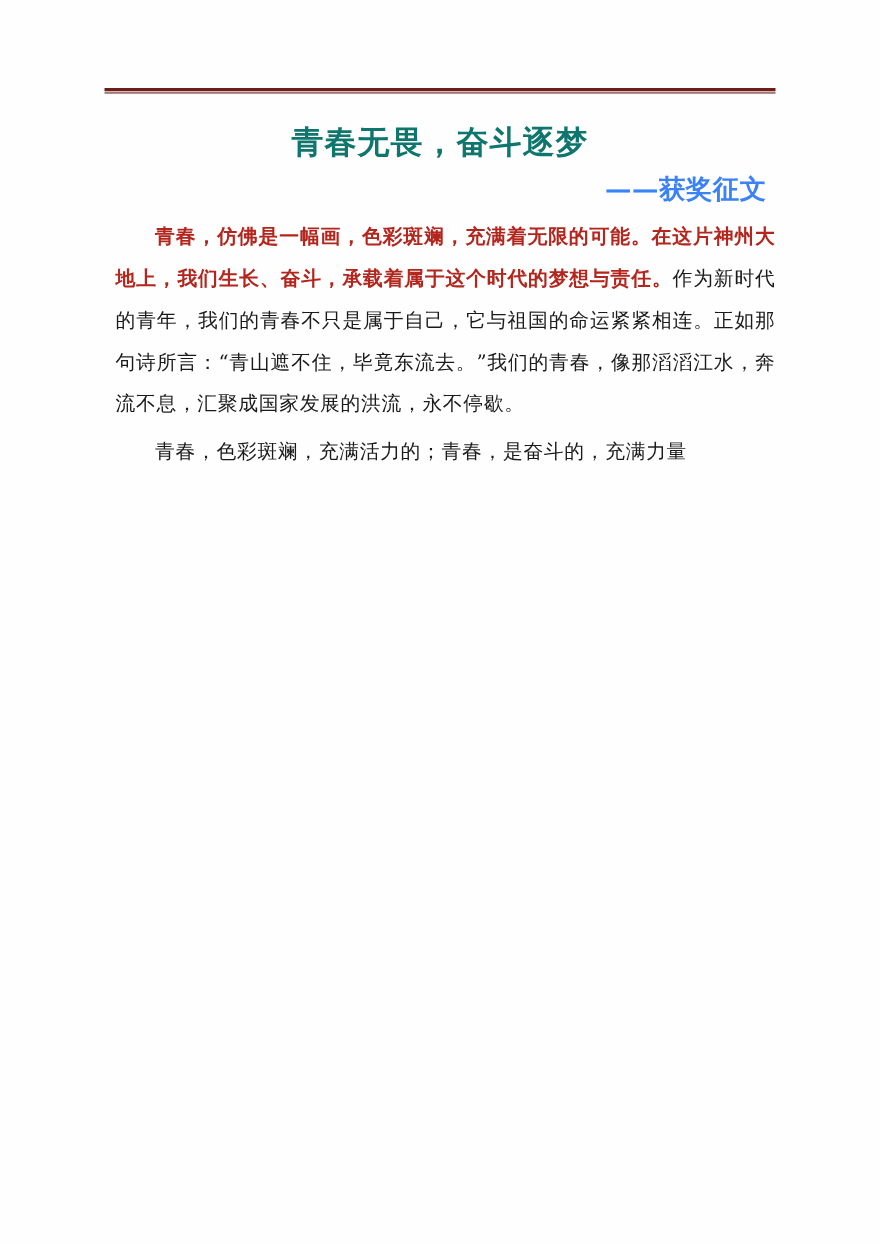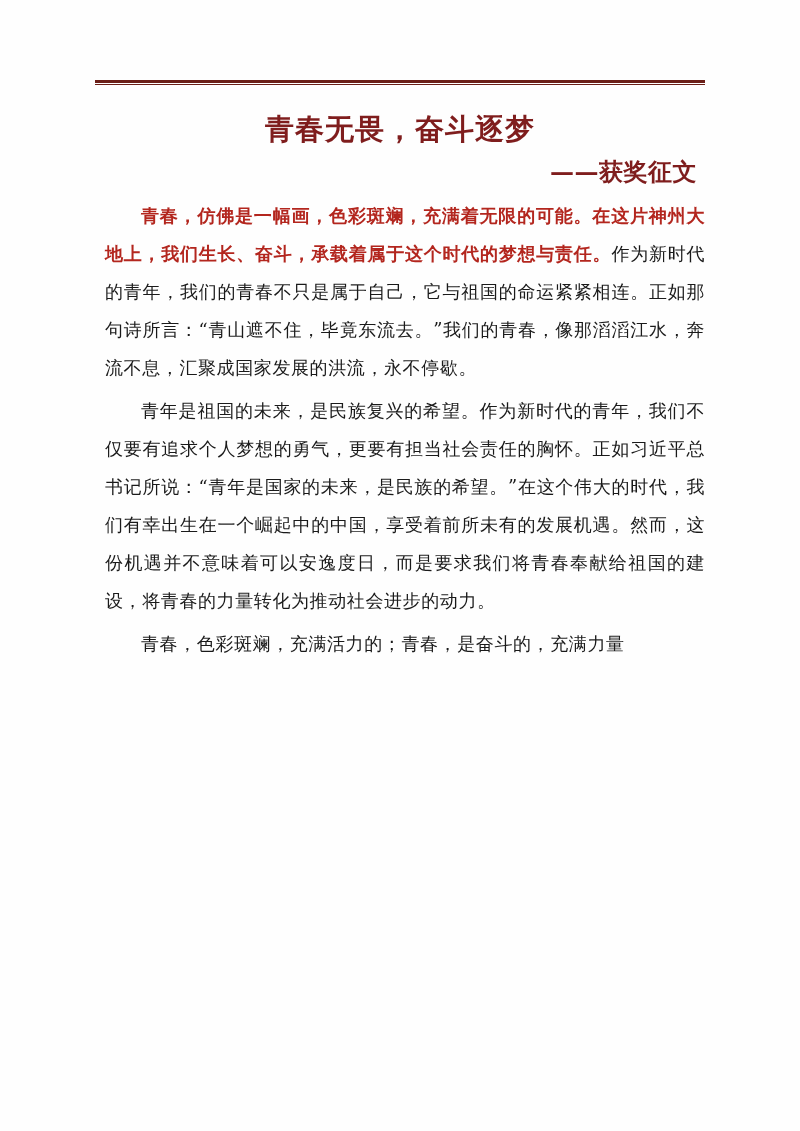--- a/index.html
+++ b/index.html
@@ -86,23 +86,22 @@
 
 <div class="page">
 
 
   <div class="header-rule">
     <div class="thick" style="background: rgb(107, 31, 24);"></div>
     <div class="gap"></div>
     <div class="thin" style="background: rgb(107, 31, 24);"></div>
   </div>
 
-  <div class="title" style="color: #7f1d1d;">青春无畏，奋斗逐梦</div>
+  <div class="title" style="color: #0f766e;">青春无畏，奋斗逐梦</div>
 
-  <div class="subtitle" style="color: #7f1d1d;">——获奖征文</div>
+  <div class="subtitle" style="color: #3b82f6;">——获奖征文</div>
 
   <div class="body-text" style="color: rgb(26, 26, 26);">
     <p class="para"><span class="accent" style="color: rgb(179, 38, 30);">青春，仿佛是一幅画，色彩斑斓，充满着无限的可能。在这片神州大地上，我们生长、奋斗，承载着属于这个时代的梦想与责任。</span><span>作为新时代的青年，我们的青春不只是属于自己，它与祖国的命运紧紧相连。正如那句诗所言：“青山遮不住，毕竟东流去。”我们的青春，像那滔滔江水，奔流不息，汇聚成国家发展的洪流，永不停歇。</span></p>
-    <p class="para"><span>青年是祖国的未来，是民族复兴的希望。作为新时代的青年，我们不仅要有追求个人梦想的勇气，更要有担当社会责任的胸怀。正如习近平总书记所说：“青年是国家的未来，是民族的希望。”在这个伟大的时代，我们有幸出生在一个崛起中的中国，享受着前所未有的发展机遇。然而，这份机遇并不意味着可以安逸度日，而是要求我们将青春奉献给祖国的建设，将青春的力量转化为推动社会进步的动力。</span></p>
     <p class="para"><span>青春，色彩斑斓，充满活力的；青春，是奋斗的，充满力量</span></p>
   </div>
 
 </div>
 
 </body></html>

